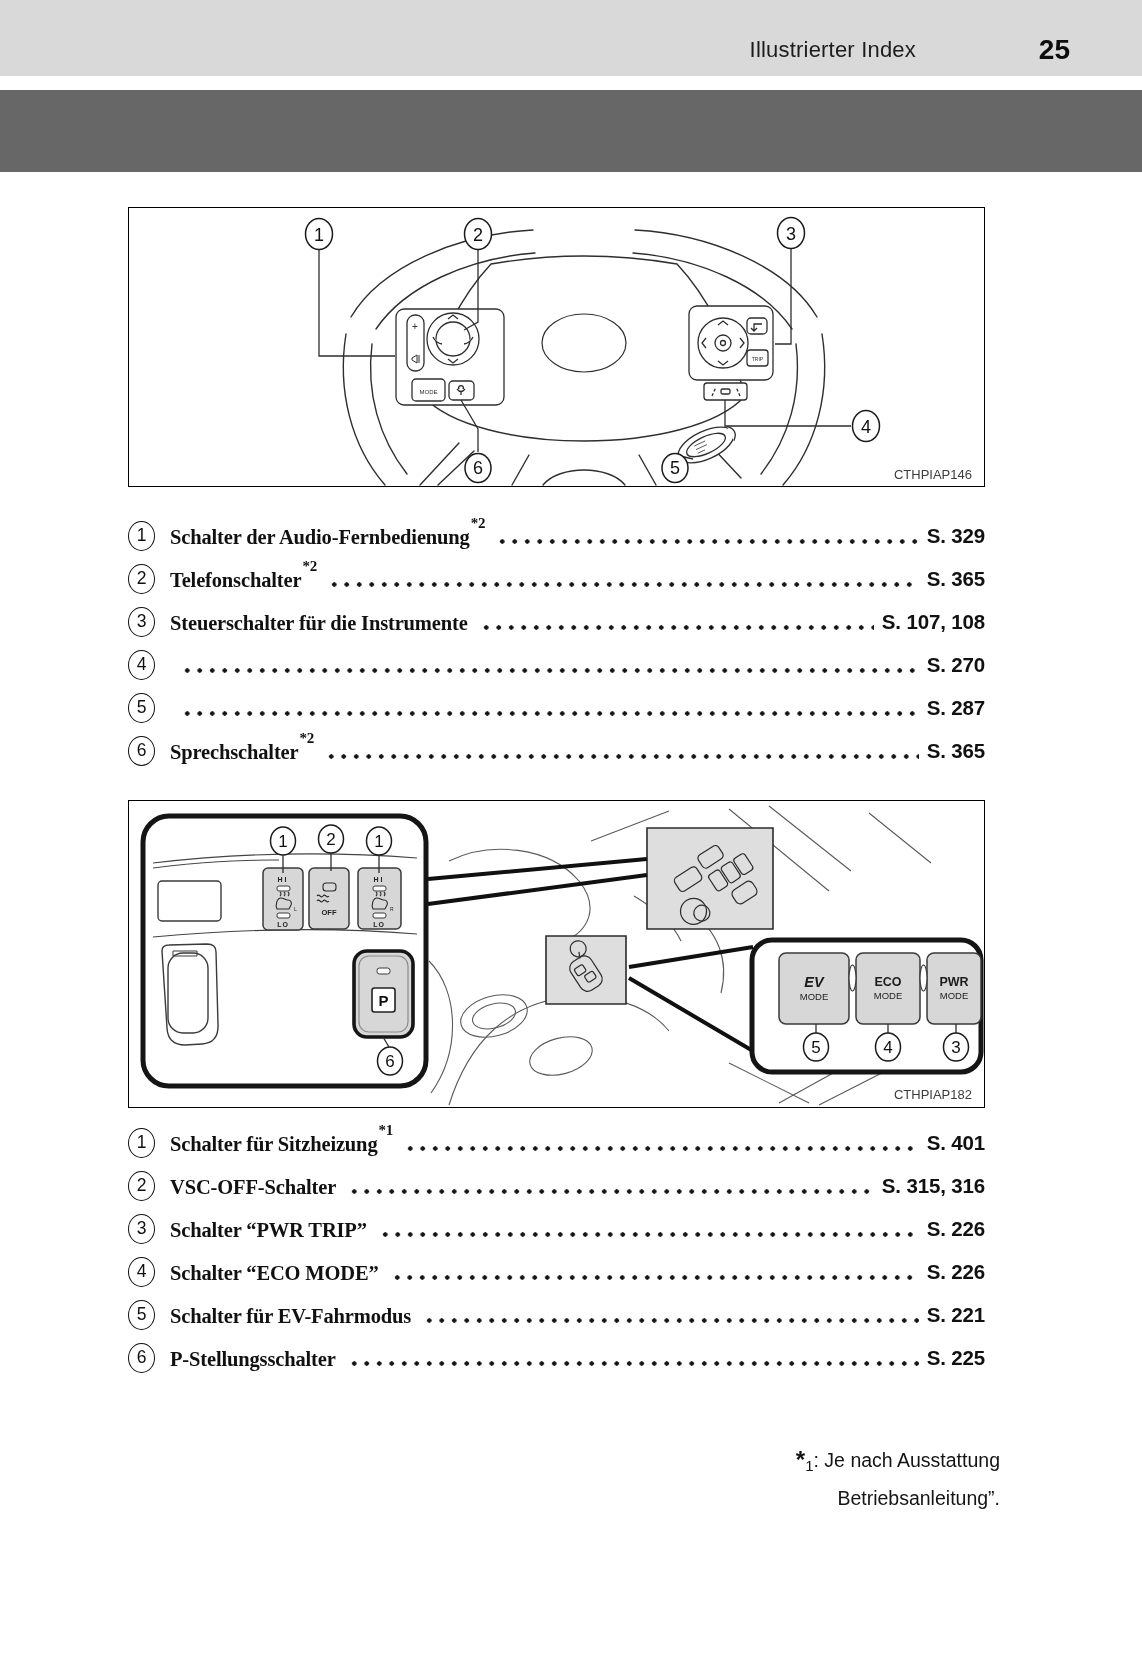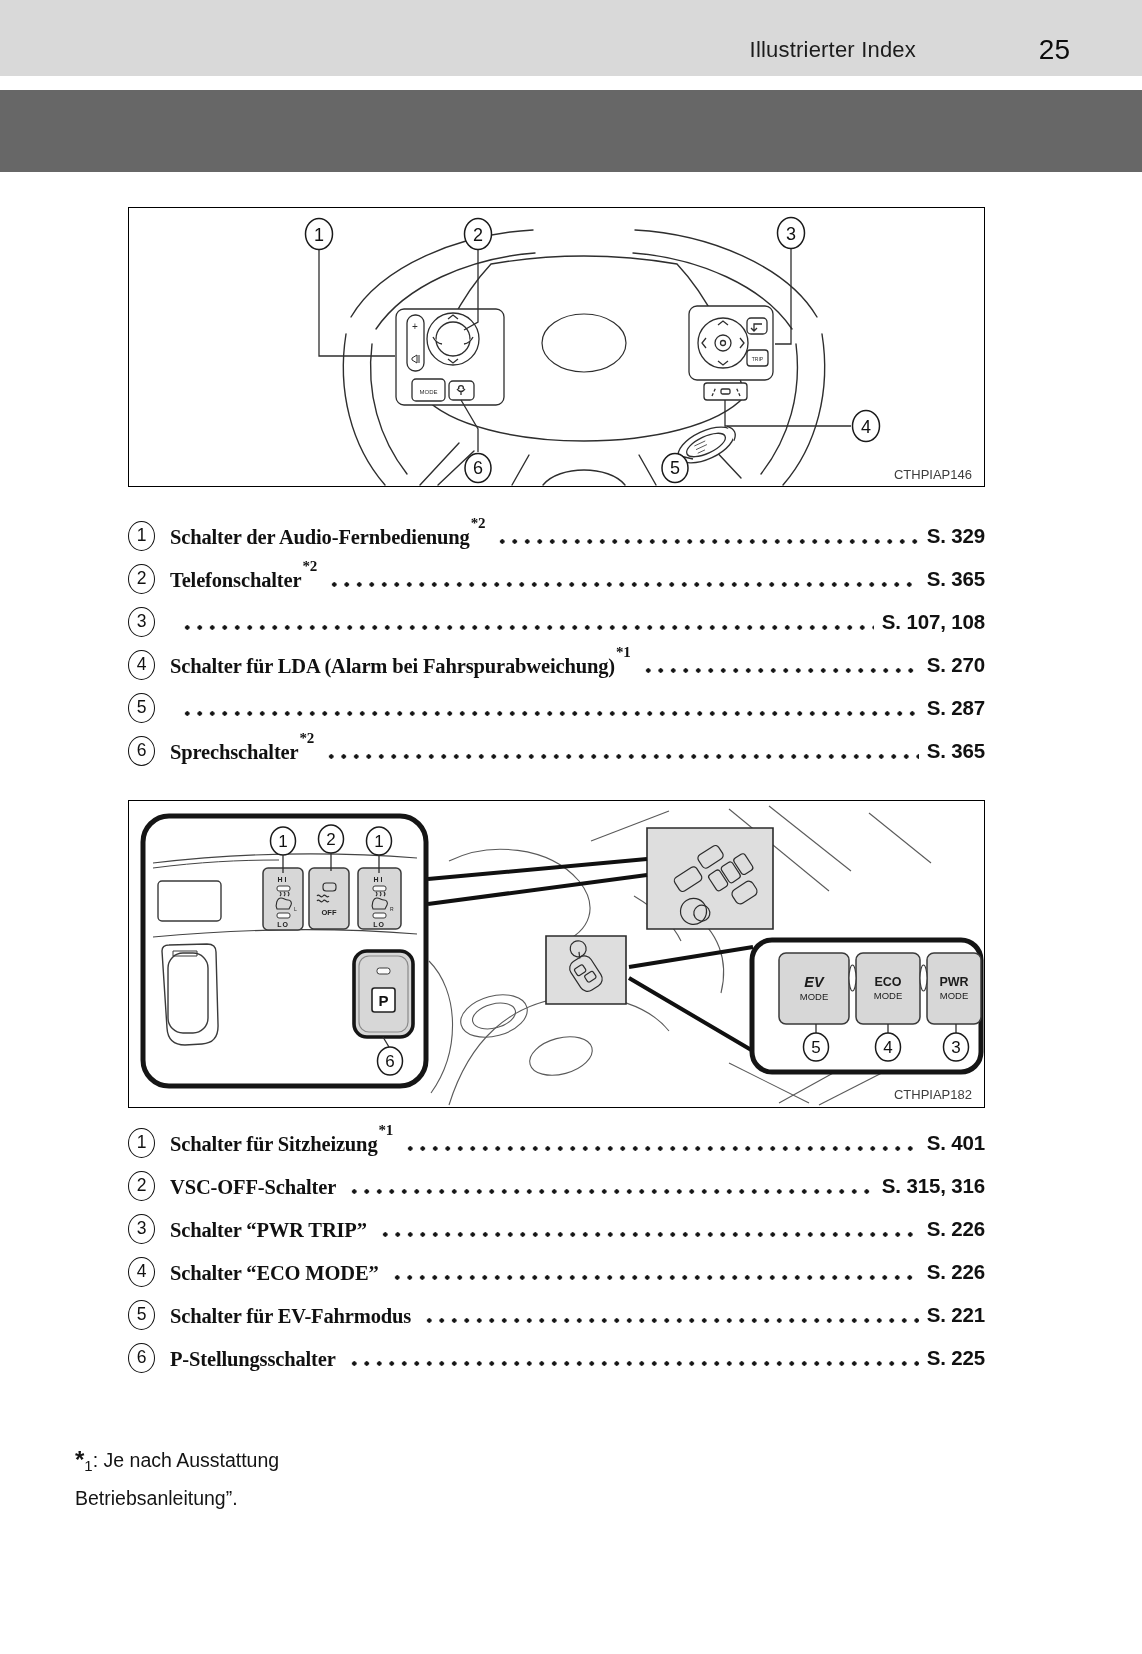--- a/index.html
+++ b/index.html
@@ -4,21 +4,21 @@
 <style>
   html,body{margin:0;padding:0;}
   body{
     width:1142px;height:1654px;position:relative;background:#ffffff;
     font-family:"Liberation Sans","DejaVu Sans",sans-serif;color:#111;
     overflow:hidden;
   }
   
   .header-band{position:absolute;top:0;left:0;width:1142px;height:76px;background:#d9d9d9;}
   .header-title{position:absolute;right:226px;bottom:13px;font-size:22px;color:#1c1c1c;letter-spacing:0.2px;}
-  .header-page{position:absolute;right:72px;bottom:10px;font-size:28px;font-weight:normal;color:#0c0c0c;}
+  .header-page{position:absolute;right:72px;bottom:10px;font-size:28px;font-weight:bold;color:#0c0c0c;}
   .dark-band{position:absolute;top:90px;left:0;width:1142px;height:82px;background:#676767;}
   
   .figbox{position:absolute;left:128px;width:855px;border:1.7px solid #000;background:#fff;}
   .fig1{top:207px;height:278px;}
   .fig2{top:800px;height:306px;}
   .figbox svg{display:block;}
   
   .idx-list{position:absolute;left:128px;width:857px;}
   .list1{top:514px;}
   .list2{top:1121px;}
@@ -30,21 +30,21 @@
   }
   .ilabel{flex:0 0 auto;font-size:20.5px;font-weight:bold;white-space:nowrap;letter-spacing:-0.15px;font-family:Liberation Serif, serif;}
   .ilabel sup{font-size:15px;font-weight:bold;position:relative;top:-8px;margin-left:1px;}
   .dots{
     flex:1 1 auto;height:5px;margin:12px 8px 0 11px;
     background:radial-gradient(circle,#151515 2px,transparent 2.4px) repeat-x 0 50%/12.5px 5px;
   }
   .pref{flex:0 0 auto;font-size:20.5px;font-weight:bold;white-space:nowrap;letter-spacing:-0.15px;text-align:right;}
   
   .footnotes{position:absolute;top:1444px;left:75px;width:925px;font-size:19.5px;color:#141414;line-height:32px;}
-  .fn-right{text-align:left;}
+  .fn-right{text-align:right;}
   .star{font-size:24px;font-weight:bold;vertical-align:-1px;}
   .fnnum{font-size:15px;vertical-align:-4px;}
   
   .lineart path,.lineart rect,.lineart circle,.lineart ellipse,.lineart line,.lineart polyline{vector-effect:non-scaling-stroke;}
   text{font-family:"Liberation Sans","DejaVu Sans",sans-serif;}
 </style>
 </head>
 <body>
 
 <div class="header-band">
@@ -160,26 +160,26 @@
     <span class="pref">S. 329</span>
   </div>
   <div class="row">
     <span class="cnum">2</span>
     <span class="ilabel"><span>Telefonschalter</span><sup>*2</sup></span>
     <span class="dots"></span>
     <span class="pref">S. 365</span>
   </div>
   <div class="row">
     <span class="cnum">3</span>
+    <span class="ilabel"><span>Steuerschalter für die Instrumente</span><sup></sup></span>
     <span class="dots"></span>
     <span class="pref">S. 107, 108</span>
   </div>
   <div class="row">
     <span class="cnum">4</span>
-    <span class="ilabel"><span>Schalter für LDA (Alarm bei Fahrspurabweichung)</span><sup>*1</sup></span>
     <span class="dots"></span>
     <span class="pref">S. 270</span>
   </div>
   <div class="row">
     <span class="cnum">5</span>
     <span class="dots"></span>
     <span class="pref">S. 287</span>
   </div>
   <div class="row">
     <span class="cnum">6</span>

